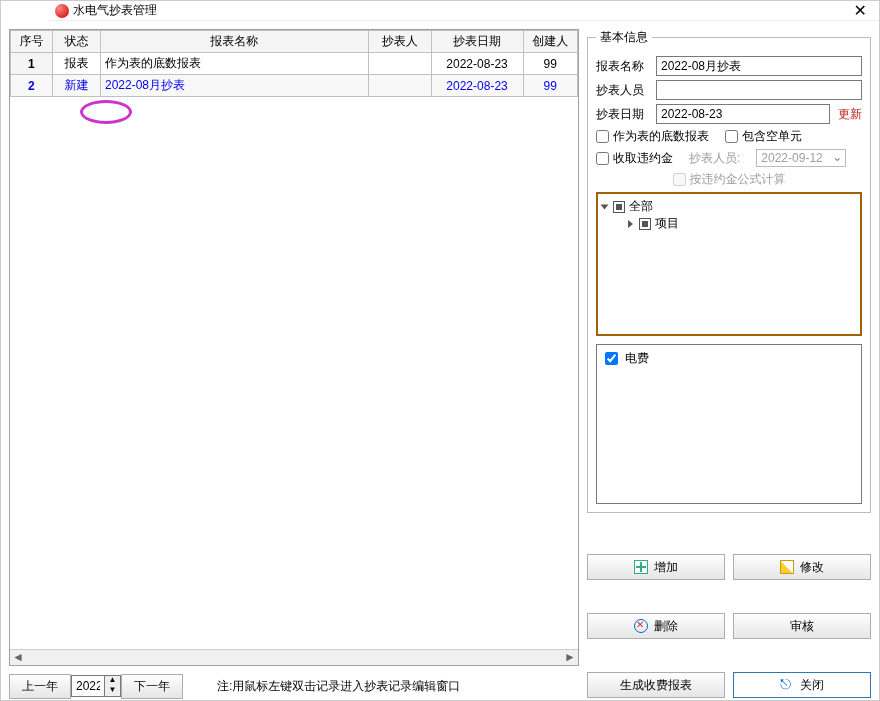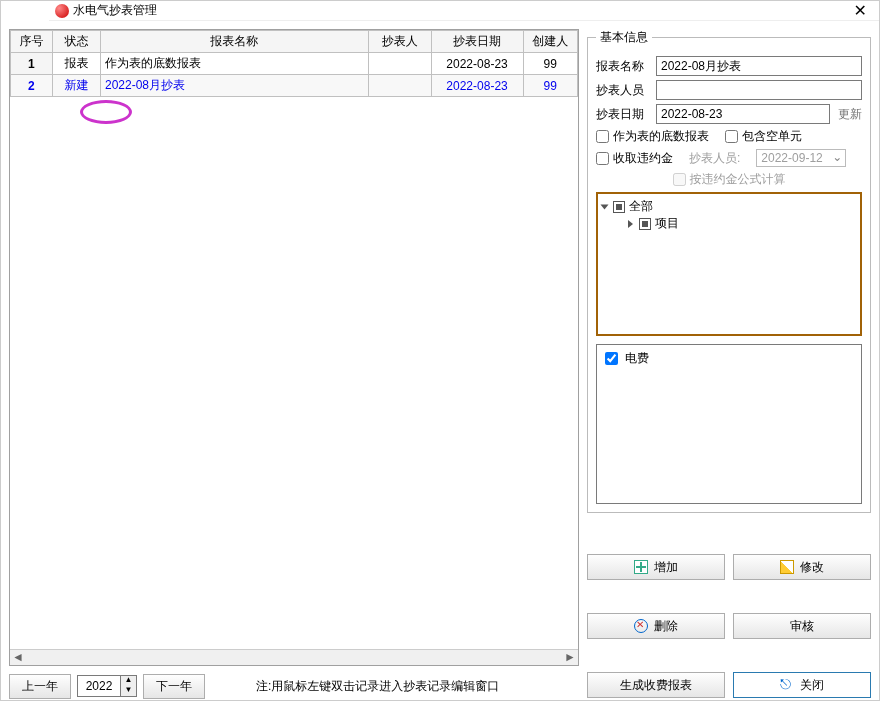--- a/index.html
+++ b/index.html
@@ -15,27 +15,27 @@
 table { border-collapse: collapse; width: 100%; }
 th, td { border: 1px solid #c0c0c0; padding: 2px 4px; height: 22px; text-align: center; white-space: nowrap; }
 th { background: #f5f5f5; font-weight: normal; }
 td.rowhead { background: #f5f5f5; font-weight: bold; width: 40px; }
 td.name { text-align: left; }
 col.c-num{width:40px}col.c-status{width:46px}col.c-name{width:256px}col.c-reader{width:60px}col.c-date{width:88px}col.c-creator{width:52px}
 .row-active td { color: #0000ee; background: #f8f8f8; }
 .scroll-x { position: absolute; left: 0; right: 0; bottom: 0; height: 16px; background: #f0f0f0; border-top: 1px solid #ccc; display: flex; }
 .scroll-x .arrow { width: 16px; text-align: center; color: #666; cursor: pointer; }
 .scroll-x .track { flex: 1; }
-.bottom-bar { height: 32px; display: flex; align-items: center; gap: 6px; padding-top: 8px; }
+.bottom-bar { height: 32px; display: flex; align-items: center; gap: 0; padding-top: 8px; }
 .btn { border: 1px solid #adadad; background: linear-gradient(#fefefe,#e6e6e6); padding: 3px 12px; cursor: pointer; min-width: 60px; text-align: center; }
 .btn-primary { border: 1px solid #2a7ab0; background: #fff; color: #000; }
-.year-input { width: 44px; border: 1px solid #7a7a7a; padding: 2px 4px; text-align: center; }
+.year-input { width: 34px; border: 1px solid #7a7a7a; padding: 2px 4px; text-align: left; }
 .spinner { width: 16px; display: inline-flex; flex-direction: column; border: 1px solid #7a7a7a; border-left: none; }
 .spinner span { height: 10px; font-size: 8px; line-height: 8px; text-align: center; cursor: pointer; background: #eee; }
-.hint { margin-left: 45px; }
+.hint { margin-left: 34px; }
 .right-pane { flex: 1; padding-left: 8px; display: flex; flex-direction: column; }
 fieldset { border: 1px solid #bbb; padding: 6px 8px 8px; margin: 0 0 8px 0; }
 legend { padding: 0 4px; }
 .form-row { display: flex; align-items: center; margin: 4px 0; gap: 4px; }
 .form-row label { width: 56px; }
 .form-row input[type=text] { flex: 1; border: 1px solid #7a7a7a; padding: 2px 4px; height: 20px; }
 .chk-row { display: flex; align-items: center; gap: 16px; margin: 4px 0; }
 .chk { display: flex; align-items: center; gap: 4px; }
 .chk input { margin: 0; }
 .disabled { color: #9e9e9e; }
@@ -55,21 +55,21 @@
 .ic-add { background: linear-gradient(#fff,#fff); border: 1px solid #3a8; position: relative; }
 .ic-add::before, .ic-add::after { content: ""; position: absolute; background: #3a8; }
 .ic-add::before { left: 5px; top: 1px; width: 2px; height: 10px; }
 .ic-add::after { top: 5px; left: 1px; height: 2px; width: 10px; }
 .ic-edit { border: 1px solid #c90; background: linear-gradient(45deg,#fc3 50%,#fff 50%); }
 .ic-del { border-radius: 50%; border: 1px solid #06c; position: relative; }
 .ic-del::before { content: "✕"; color: #c33; position: absolute; left: 1px; top: -1px; font-size: 10px; }
 .ic-close { position: relative; }
 .ic-close::before { content: "⎋"; color: #06c; font-size: 14px; position: absolute; left: 0; top: -2px; }
 .circle-annot { position: absolute; border: 3px solid #c3c; border-radius: 50%; width: 52px; height: 24px; pointer-events: none; left: 70px; top: 70px; }
-.update-link { color: #737373; margin-left: 4px; cursor: pointer; }
+.update-link { color: #b91c1c; margin-left: 4px; cursor: pointer; }
 </style>
 </head>
 <body>
 
 <div class="window">
   <div class="titlebar">
     <span class="titlebar-icon"></span>
     <span class="titlebar-title">水电气抄表管理</span>
     <span class="titlebar-close">✕</span>
   </div>

